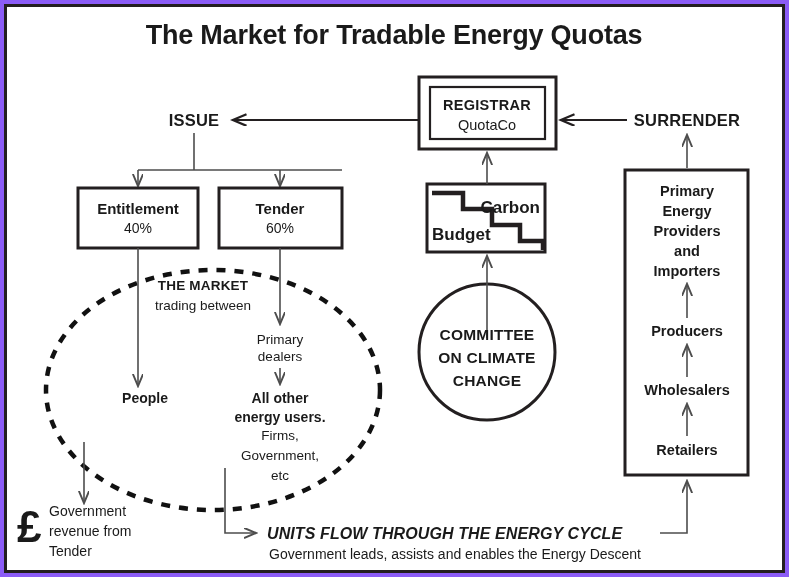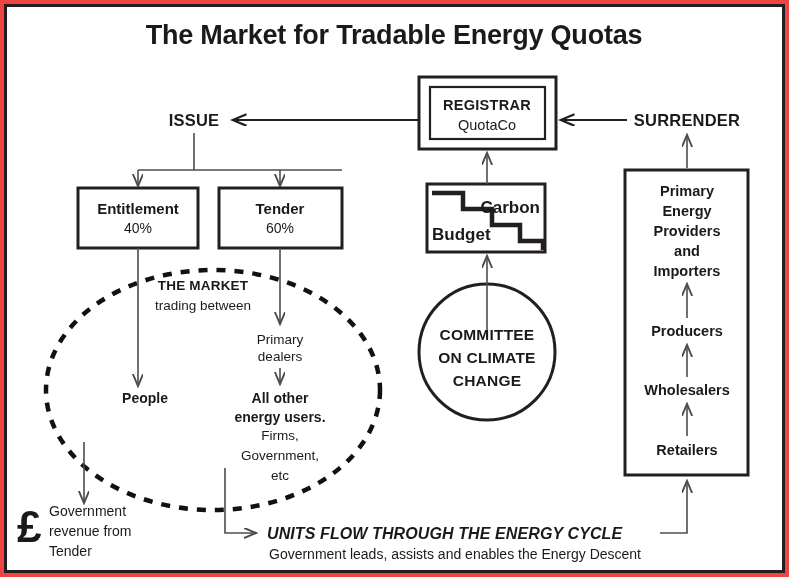--- a/index.html
+++ b/index.html
@@ -8,21 +8,21 @@
     padding: 0;
     background: #ffffff;
   }
   body {
     font-family: "Liberation Sans", sans-serif;
   }
   #canvas {
     position: relative;
     width: 789px;
     height: 577px;
-    background: #ef4444;
+    background: #8b5cf6;
     overflow: hidden;
   }
   #frame {
     position: absolute;
     left: 4px;
     top: 4px;
     width: 781px;
     height: 569px;
     border: 3px solid #231f20;
     box-sizing: border-box;

